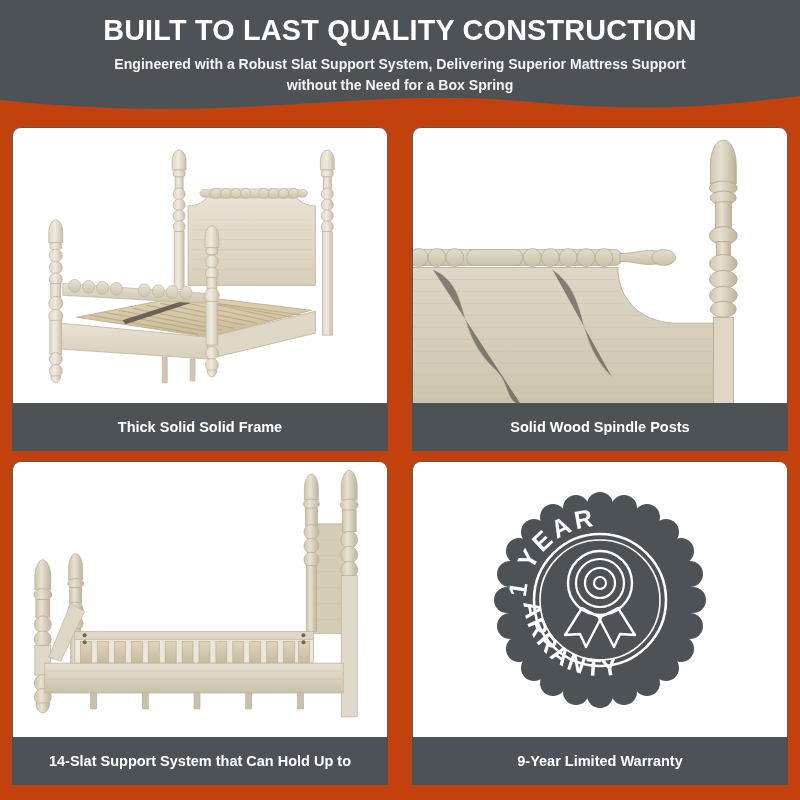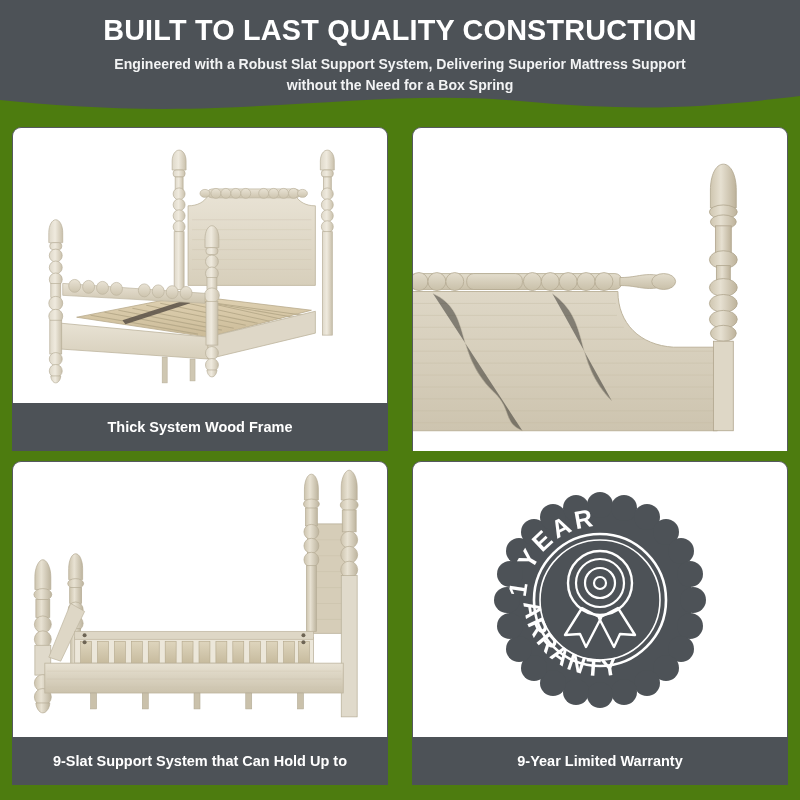--- a/index.html
+++ b/index.html
@@ -2,21 +2,21 @@
 <html><head>
 <meta charset="utf-8">
 <style>
   * { margin:0; padding:0; box-sizing:border-box; }
   html,body {
     width:800px; height:800px;
     background:#ffffff;
     font-family:"Liberation Sans", sans-serif;
     overflow:hidden;
   }
-  .page { position:relative; width:800px; height:800px; background:#4d7c0f; }
+  .page { position:relative; width:800px; height:800px; background:#c2410c; }
 
   
   .header {
     position:absolute; left:0; top:0; width:800px; height:118px;
     overflow:hidden;
   }
   .header-wave { position:absolute; left:0; top:0; width:800px; height:118px; }
   .header-text { position:relative; z-index:2; width:800px; text-align:center; padding-top:11px; }
   .hdr-title {
     color:#ffffff;
@@ -229,21 +229,21 @@
             <ellipse cx="90" cy="160.5" rx="6" ry="6.5"></ellipse>
               <ellipse cx="104" cy="161.5" rx="6" ry="6.5"></ellipse>
             <ellipse cx="132" cy="163" rx="6" ry="6.5"></ellipse>
               <ellipse cx="146" cy="164" rx="6" ry="6.5"></ellipse>
             <ellipse cx="160" cy="164.8" rx="6" ry="6.5"></ellipse>
               <ellipse cx="174" cy="165.6" rx="6" ry="6.5"></ellipse>
           </g>
         </svg>
       </div>
       <div class="card-caption">
-        <span class="cap-line">Thick System Wood Frame</span>
+        <span class="cap-line">Thick Solid Solid Frame</span>
       </div>
     </div>
 
     <div class="card">
       <div class="card-img-wrap">
         <svg class="illus" viewBox="0 0 376 276" preserveAspectRatio="xMidYMid meet">
           <defs>
             <linearGradient id="hb2" x1="0" y1="0" x2="0" y2="1">
               <stop offset="0" stop-color="#ded7c6"></stop>
                 <stop offset="0.5" stop-color="#d6cebb"></stop>
@@ -303,20 +303,23 @@
             <rect x="304" y="74" width="16" height="28"></rect>
             <ellipse cx="312" cy="108" rx="14" ry="9"></ellipse>
             <rect x="305" y="114" width="14" height="16"></rect>
             <ellipse cx="312" cy="136" rx="14" ry="9"></ellipse>
             <ellipse cx="312" cy="152" rx="14" ry="9"></ellipse>
             <ellipse cx="312" cy="168" rx="14" ry="9"></ellipse>
             <ellipse cx="312" cy="182" rx="13" ry="8"></ellipse>
             <rect x="302" y="190" width="20" height="90" fill="#ded7c6"></rect>
           </g>
         </svg>
+      </div>
+      <div class="card-caption">
+        <span class="cap-line">Solid Wood Spindle Posts</span>
       </div>
     </div>
 
     <div class="card">
       <div class="card-img-wrap">
         <svg class="illus" viewBox="0 0 376 276" preserveAspectRatio="xMidYMid meet">
           <defs>
             <linearGradient id="postS" x1="0" y1="0" x2="1" y2="0">
               <stop offset="0" stop-color="#cdc4ae"></stop>
                 <stop offset="0.4" stop-color="#e8e2d3"></stop>
@@ -420,21 +423,21 @@
             <rect x="78" y="232" width="6" height="16"></rect>
               <rect x="130" y="232" width="6" height="16"></rect>
             <rect x="182" y="232" width="6" height="16"></rect>
               <rect x="234" y="232" width="6" height="16"></rect>
             <rect x="286" y="232" width="6" height="16"></rect>
           </g>
         </svg>
       </div>
       <div class="card-caption two-line">
         <div>
-          <span class="cap-line">9-Slat Support System that Can Hold Up to</span>
+          <span class="cap-line">14-Slat Support System that Can Hold Up to</span>
         </div>
       </div>
     </div>
 
     <div class="card">
       <div class="card-img-wrap">
         <div class="badge-wrap">
           <svg width="226" height="226" viewBox="0 0 226 226">
             <defs>
               <path id="arcTop" d="M113,113 m-74,0 a74,74 0 1,1 148,0" fill="none"></path>

